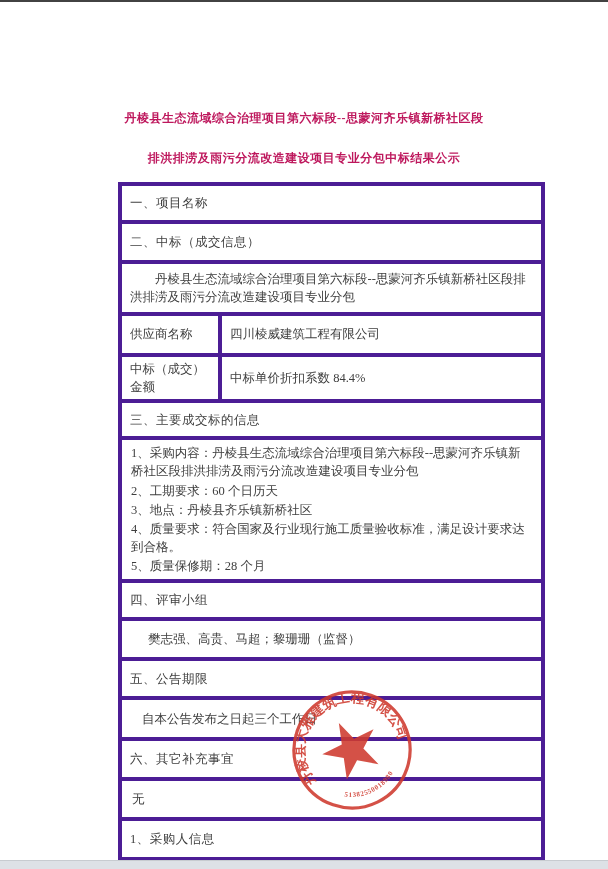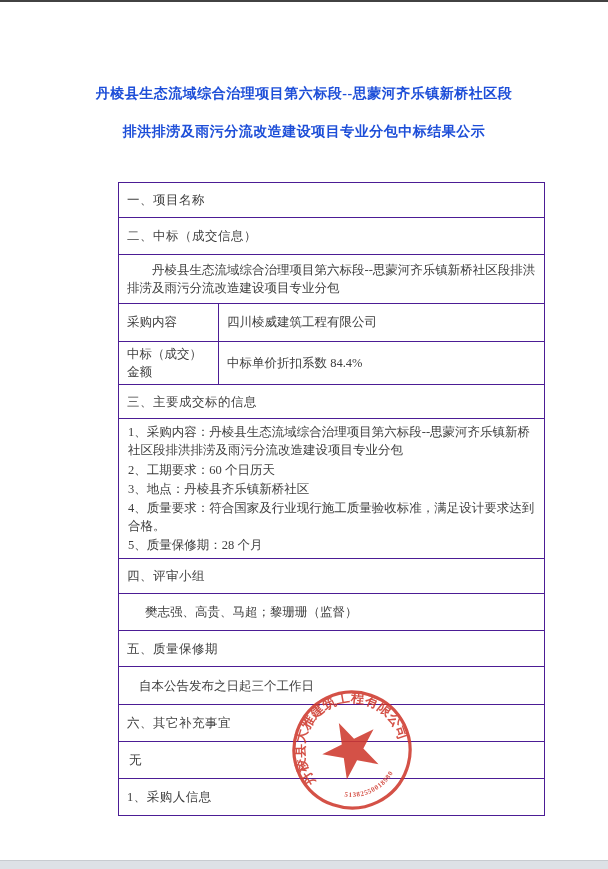--- a/index.html
+++ b/index.html
@@ -13,30 +13,30 @@
     position:absolute;top:0;left:0;width:100%;height:2px;background:#424242;
   }
   .bottom-strip{
     position:absolute;bottom:0;left:0;width:100%;height:8px;
     background:#dde1e6;border-top:1px solid #c7cbd0;
   }
   .doc-title{
     position:absolute;top:86px;left:0;width:100%;text-align:center;
   }
   .title-line{
-    font-size:14px;font-weight:bold;color:#1d4ed8;letter-spacing:.5px;
-    margin-bottom:22px;line-height:16px;
+    font-size:12px;font-weight:bold;color:#be185d;letter-spacing:.5px;
+    margin-bottom:22px;line-height:16px;margin-top:24px;
   }
   table.doc-table{
     position:absolute;left:118px;top:182px;width:427px;
     border-collapse:collapse;table-layout:fixed;
     font-size:12.5px;color:#3e3e3e;
   }
   table.doc-table td{
-    border:1px solid #4c1d95;
+    border:4px solid #4c1d95;
     vertical-align:middle;
     padding:3px 8px;
     line-height:1.45;
   }
   td.sec{padding-left:10px;letter-spacing:.5px;}
   td.lbl{padding-left:10px;}
   td.val{padding-left:13px;}
   td.txt{padding-left:8px;padding-right:10px;}
   td.txt .ind{text-indent:2em;}
   td.details{padding:5px 8px;line-height:17px;vertical-align:top;}
@@ -70,21 +70,21 @@
     </tr>
     <tr>
       <td colspan="2" class="sec" style="height:30px">二、中标（成交信息）</td>
     </tr>
     <tr>
       <td colspan="2" class="txt" style="height:42px">
             <div class="ind">丹棱县生态流域综合治理项目第六标段--思蒙河齐乐镇新桥社区段排洪排涝及雨污分流改造建设项目专业分包</div>
           </td>
     </tr>
     <tr>
-      <td class="lbl" style="height:31px">采购内容</td>
+      <td class="lbl" style="height:31px">供应商名称</td>
       <td class="val">四川棱威建筑工程有限公司</td>
     </tr>
     <tr>
       <td class="lbl" style="height:30px">中标（成交）金额</td>
       <td class="val">中标单价折扣系数 84.4%</td>
     </tr>
     <tr>
       <td colspan="2" class="sec" style="height:27px">三、主要成交标的信息</td>
     </tr>
     <tr>
@@ -96,21 +96,21 @@
         <div>5、质量保修期：28 个月</div>
       </td>
     </tr>
     <tr>
       <td colspan="2" class="sec" style="height:28px">四、评审小组</td>
     </tr>
     <tr>
       <td colspan="2" class="txt" style="height:30px;padding-left:26px">樊志强、高贵、马超；黎珊珊（监督）</td>
     </tr>
     <tr>
-      <td colspan="2" class="sec" style="height:29px">五、质量保修期</td>
+      <td colspan="2" class="sec" style="height:29px">五、公告期限</td>
     </tr>
     <tr>
       <td colspan="2" class="txt" style="height:31px;padding-left:20px">自本公告发布之日起三个工作日</td>
     </tr>
     <tr>
       <td colspan="2" class="sec" style="height:30px">六、其它补充事宜</td>
     </tr>
     <tr>
       <td colspan="2" class="txt" style="height:30px;padding-left:10px">无</td>
     </tr>

